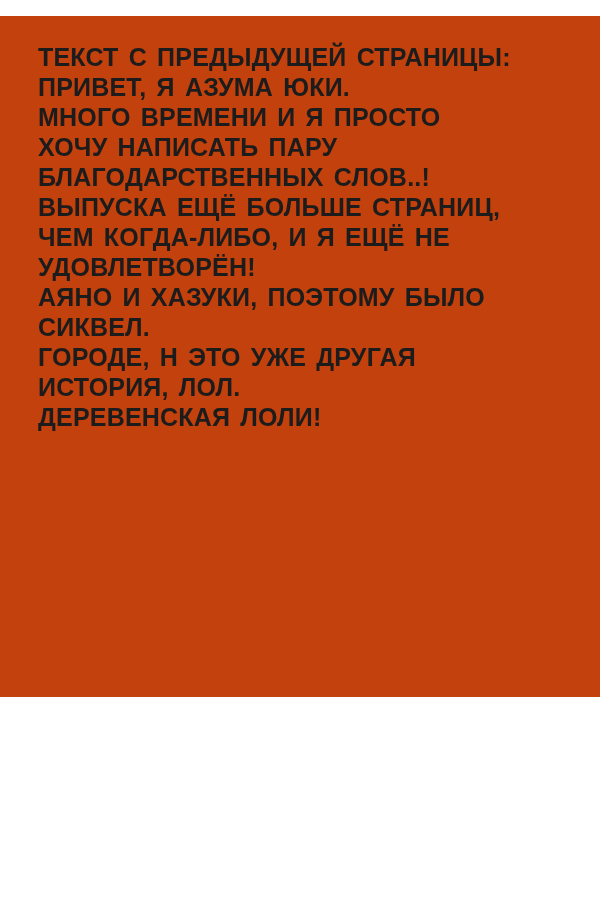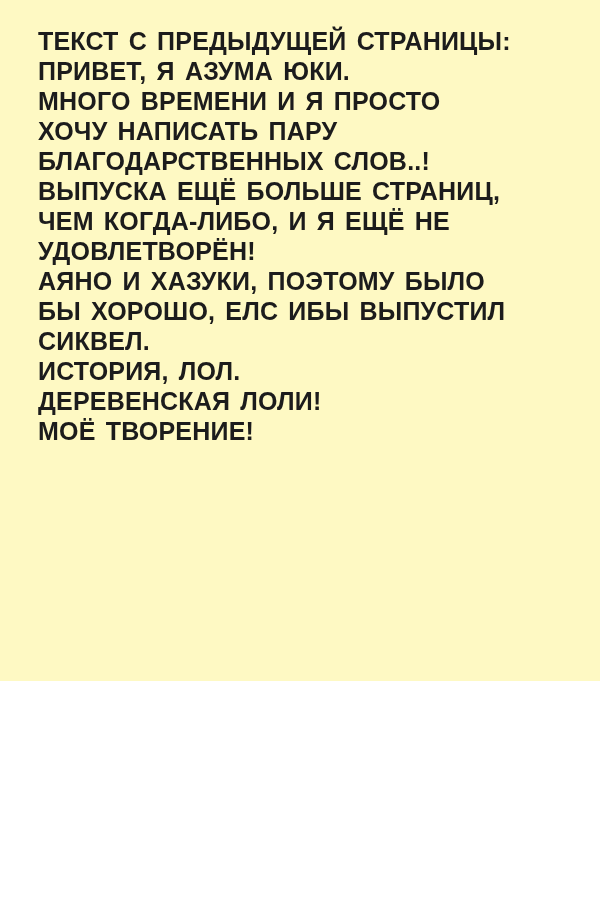--- a/index.html
+++ b/index.html
@@ -9,24 +9,24 @@
   body {
     width: 600px;
     height: 900px;
     background: #ffffff;
     overflow: hidden;
     position: relative;
   }
   .manga-page {
     position: absolute;
     left: 0;
-    top: 0;
+    top: 16px;
     width: 600px;
     height: 681px;
-    background: #fef9c3;
+    background: #c2410c;
   }
   .afterword-text-block {
     position: absolute;
     left: 38px;
     top: 26px;
     right: 22px;
     font-family: "Liberation Sans", "DejaVu Sans", sans-serif;
     font-weight: 700;
     font-size: 25px;
     line-height: 30px;
@@ -46,19 +46,18 @@
   <div class="afterword-text-block">
     <div class="text-line">ТЕКСТ С ПРЕДЫДУЩЕЙ СТРАНИЦЫ:</div>
     <div class="text-line">ПРИВЕТ, Я АЗУМА ЮКИ.</div>
     <div class="text-line">МНОГО ВРЕМЕНИ И Я ПРОСТО</div>
     <div class="text-line">ХОЧУ НАПИСАТЬ ПАРУ</div>
     <div class="text-line">БЛАГОДАРСТВЕННЫХ СЛОВ..!</div>
     <div class="text-line">ВЫПУСКА ЕЩЁ БОЛЬШЕ СТРАНИЦ,</div>
     <div class="text-line">ЧЕМ КОГДА-ЛИБО, И Я ЕЩЁ НЕ</div>
     <div class="text-line">УДОВЛЕТВОРЁН!</div>
     <div class="text-line">АЯНО И ХАЗУКИ, ПОЭТОМУ БЫЛО</div>
-    <div class="text-line">БЫ ХОРОШО, ЕЛС ИБЫ ВЫПУСТИЛ</div>
     <div class="text-line">СИКВЕЛ.</div>
+    <div class="text-line">ГОРОДЕ, Н ЭТО УЖЕ ДРУГАЯ</div>
     <div class="text-line">ИСТОРИЯ, ЛОЛ.</div>
     <div class="text-line">ДЕРЕВЕНСКАЯ ЛОЛИ!</div>
-    <div class="text-line">МОЁ ТВОРЕНИЕ!</div>
   </div>
 </div>
 
 </body></html>

